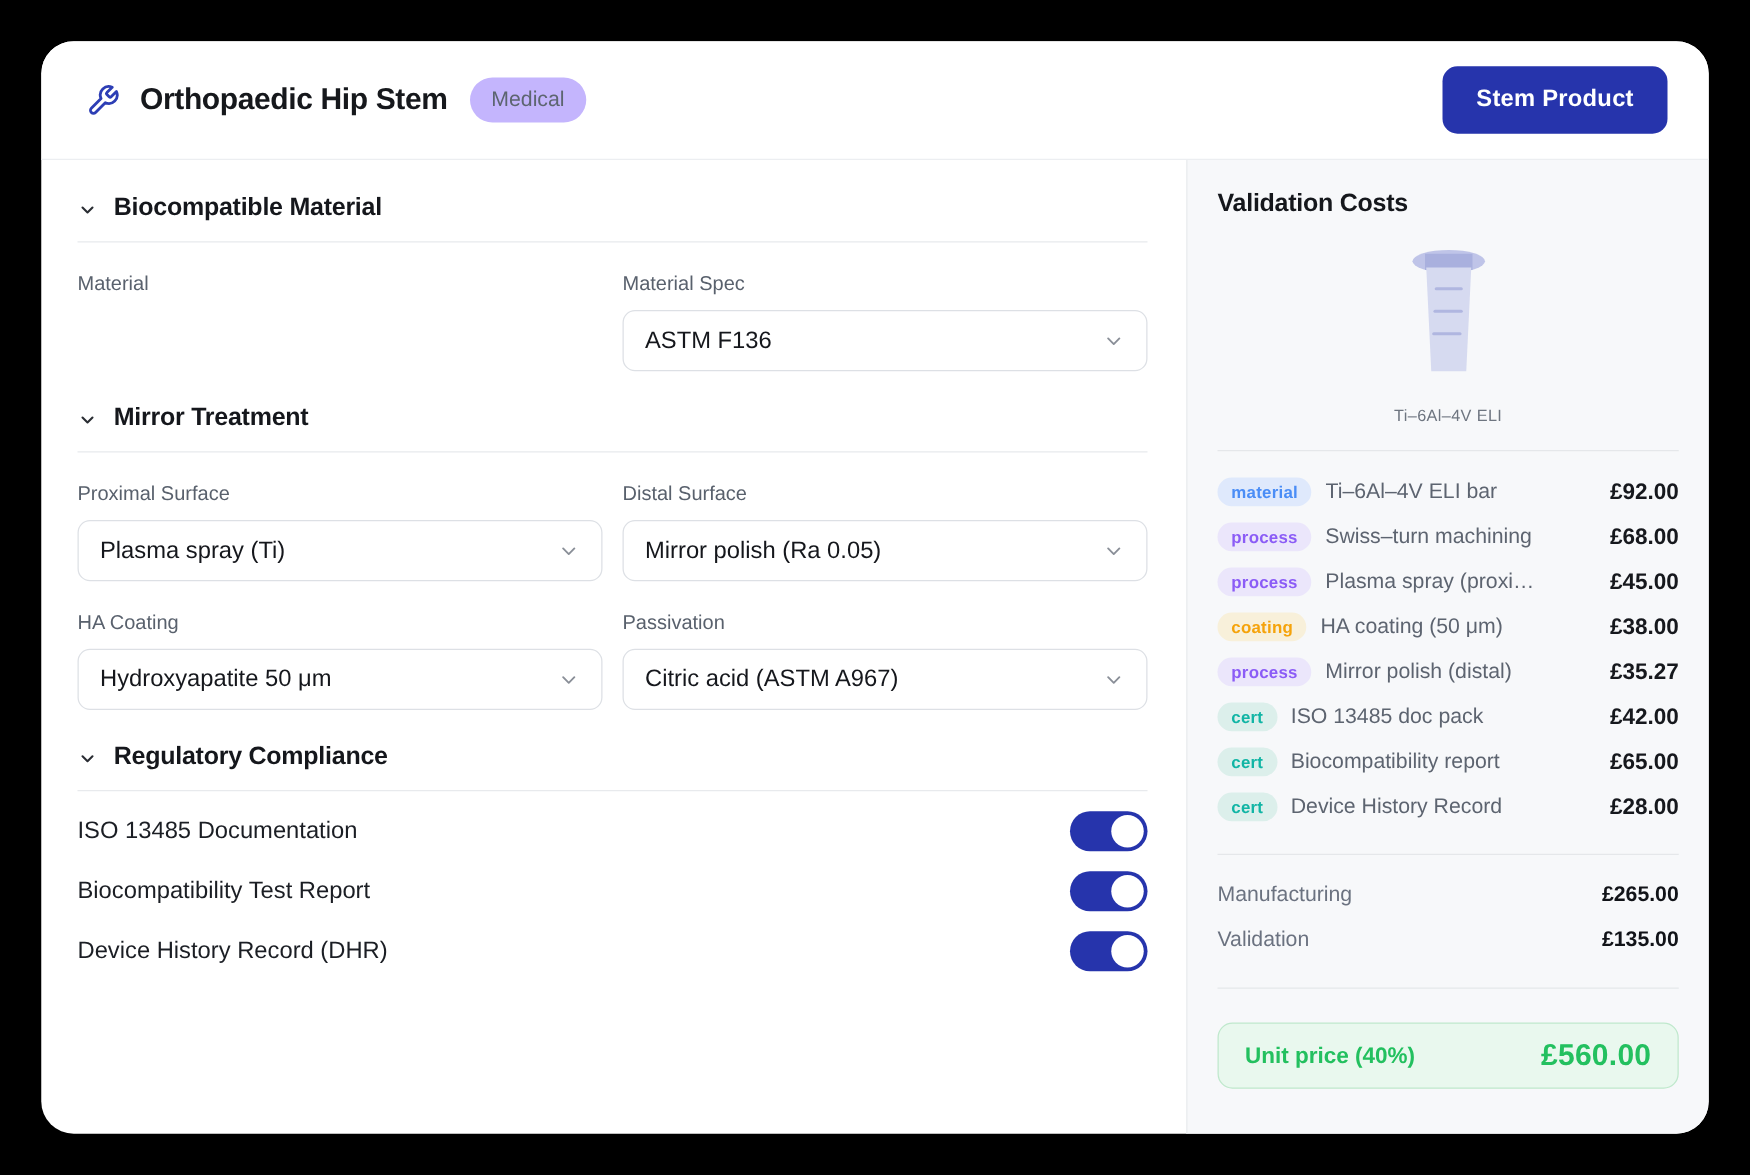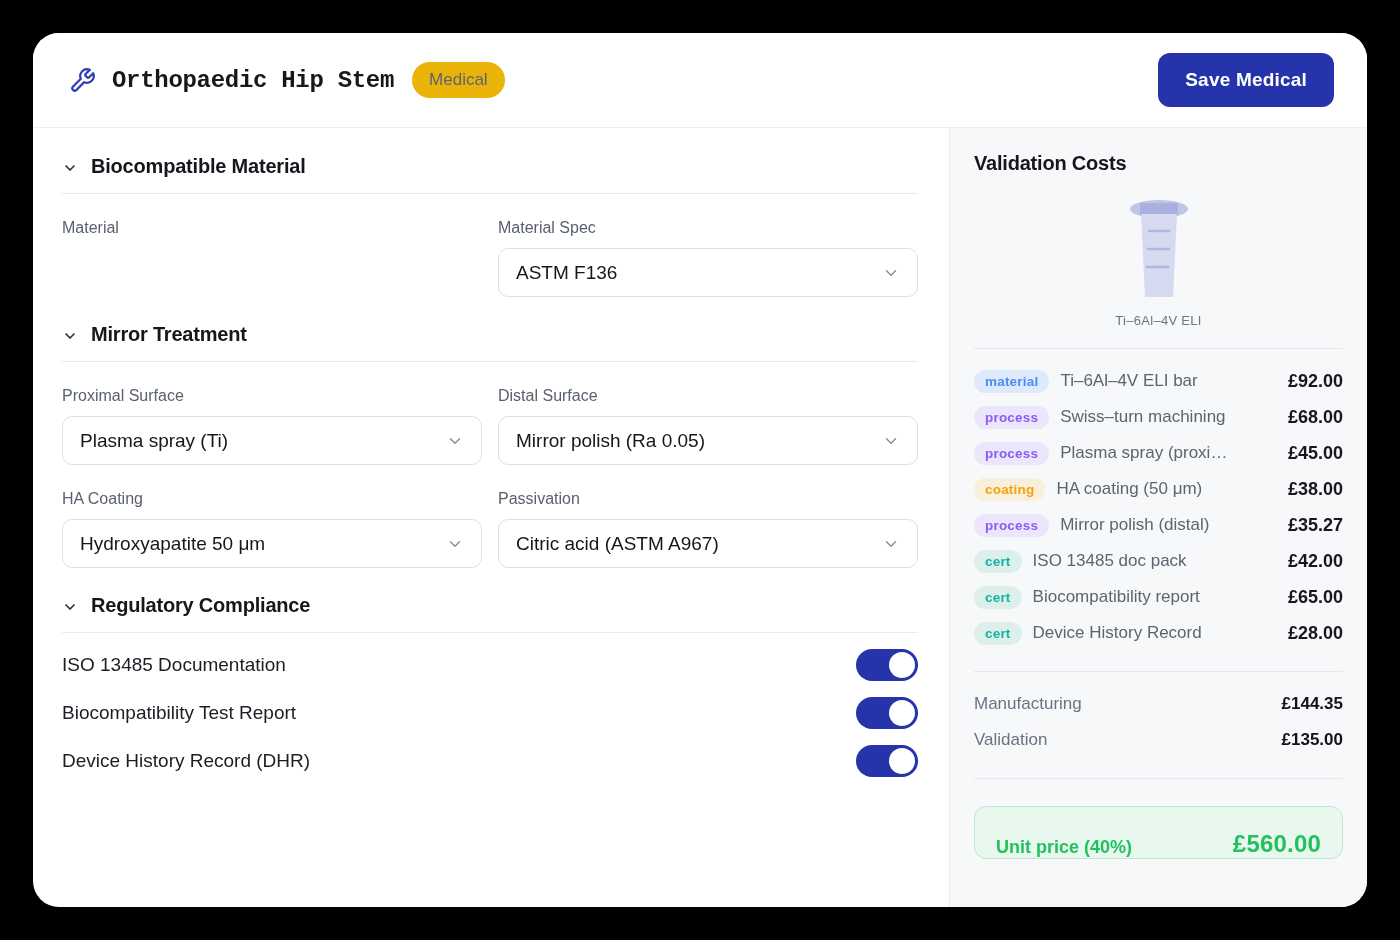--- a/index.html
+++ b/index.html
@@ -28,25 +28,24 @@
     border-bottom: 1px solid #eceef1;
     background: #fff;
   }
   .wrench { width: 27px; height: 27px; flex: 0 0 auto; }
   .title {
     margin-left: 16px;
     font-size: 24px;
     font-weight: 700;
     color: #16181c;
     letter-spacing: -0.3px;
-    font-family: Liberation Mono, monospace;
   }
   .pill-badge {
     margin-left: 18px;
-    background: #eab308;
+    background: #c4b5fd;
     color: #5d6570;
     font-size: 17px;
     padding: 8px 17px;
     border-radius: 19px;
   }
   .save-btn {
     margin-left: auto;
     background: #2634ac;
     color: #fff;
     font-size: 19px;
@@ -112,21 +111,21 @@
     border-left: 1px solid #e9ebee;
     padding: 24px 24px 0 24px;
   }
   .sidebar-title { font-size: 20px; font-weight: 700; color: #15171c; letter-spacing: -0.2px; }
   .illustration {
     display: flex;
     flex-direction: column;
     align-items: center;
     margin-top: 14px;
   }
-  .illus-caption { margin-top: 12px; font-size: 13px; color: #6e7580; letter-spacing: 0.3px; }
+  .illus-caption { margin-top: 24px; font-size: 13px; color: #6e7580; letter-spacing: 0.3px; }
   .side-rule { border-top: 1px solid #e5e7ea; margin: 20px 0 14px 0; }
   .cost-row { display: flex; align-items: center; height: 36px; gap: 11px; }
   .tag {
     font-size: 13.5px;
     font-weight: 700;
     padding: 4px 11px;
     border-radius: 13px;
     flex: 0 0 auto;
     letter-spacing: 0.2px;
   }
@@ -139,39 +138,39 @@
   .total-row { display: flex; align-items: center; justify-content: space-between; height: 36px; }
   .total-label { font-size: 17px; color: #6b7280; }
   .total-value { font-size: 17px; font-weight: 700; color: #111318; }
   .unit-box {
     margin-top: 27px;
     background: #e9f8ee;
     border: 1.5px solid #bfe8cc;
     border-radius: 12px;
     height: 53px;
     display: flex;
-    align-items: flex-end;
+    align-items: center;
     justify-content: space-between;
     padding: 0 21px;
   }
   .unit-label { font-size: 18px; font-weight: 700; color: #23c05f; }
   .unit-value { font-size: 24px; font-weight: 800; color: #23c05f; letter-spacing: 0.2px; }
 </style>
 </head>
 <body>
 
 <div class="card">
 
   <div class="header">
     <svg class="wrench" viewBox="0 0 24 24" fill="none" stroke="#2d3eb5" stroke-width="2" stroke-linecap="round" stroke-linejoin="round">
       <path d="M14.7 6.3a1 1 0 0 0 0 1.4l1.6 1.6a1 1 0 0 0 1.4 0l3.77-3.77a6 6 0 0 1-7.94 7.94l-6.91 6.91a2.12 2.12 0 0 1-3-3l6.91-6.91a6 6 0 0 1 7.94-7.94l-3.76 3.76z"></path>
     </svg>
     <div class="title">Orthopaedic Hip Stem</div>
     <div class="pill-badge">Medical</div>
-    <button class="save-btn">Save Medical</button>
+    <button class="save-btn">Stem Product</button>
   </div>
 
   <div class="body">
 
     <div class="main">
 
       <div class="section-head">
         <svg class="chev" viewBox="0 0 24 24" fill="none" stroke="#2a2d33" stroke-width="2.5" stroke-linecap="round" stroke-linejoin="round">
             <polyline points="6 9 12 15 18 9"></polyline>
           </svg>
@@ -325,21 +324,21 @@
       <div class="cost-row">
         <span class="tag tag-cert">cert</span>
         <span class="cost-name">Device History Record</span>
         <span class="cost-price">£28.00</span>
       </div>
 
       <div class="side-rule"></div>
 
       <div class="total-row">
         <span class="total-label">Manufacturing</span>
-        <span class="total-value">£144.35</span>
+        <span class="total-value">£265.00</span>
       </div>
       <div class="total-row">
         <span class="total-label">Validation</span>
         <span class="total-value">£135.00</span>
       </div>
 
       <div class="side-rule" style="margin-bottom:0"></div>
 
       <div class="unit-box">
         <span class="unit-label">Unit price (40%)</span>

